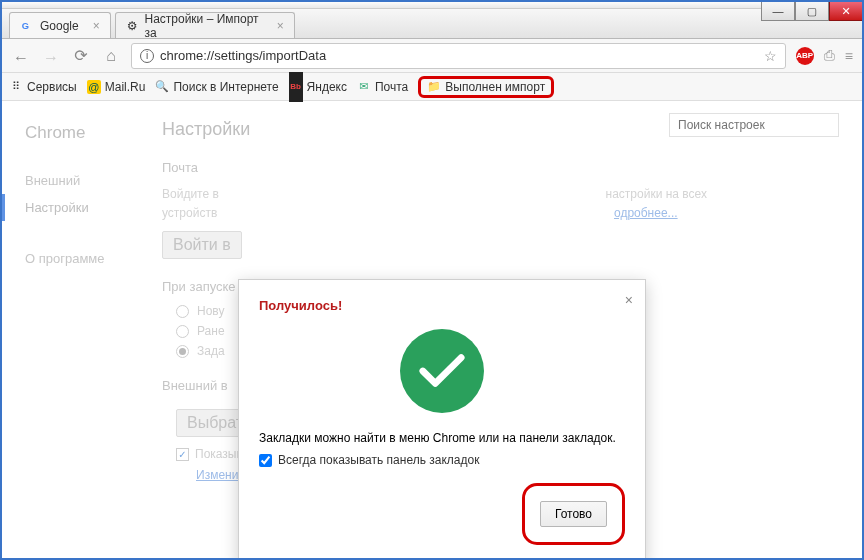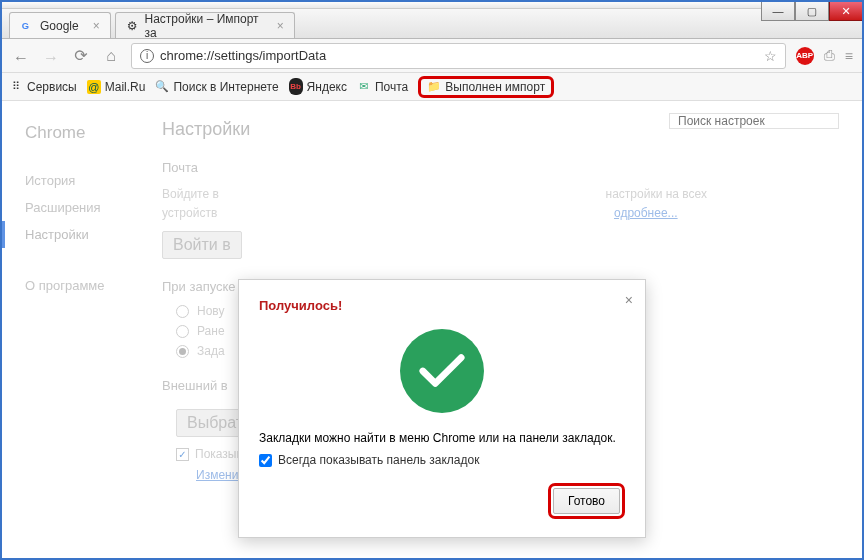--- a/index.html
+++ b/index.html
@@ -25,42 +25,42 @@
 .bkicon { width: 14px; height: 14px; display: inline-flex; align-items: center; justify-content: center; font-size: 11px; }
 .hili { border: 3px solid #d60000; border-radius: 6px; padding: 1px 6px; }
 .content { position: relative; display: flex; height: calc(560px - 8px - 30px - 34px - 28px); }
 .side { width: 155px; padding: 22px 0 0 24px; }
 .side h1 { font-size: 17px; font-weight: 400; color: #bfbfbf; margin-bottom: 24px; }
 .side ul { list-style: none; }
 .side li { font-size: 13px; color: #c7c7c7; padding: 6px 0; }
 .side li.sel { color: #bfbfbf; border-left: 4px solid #5f93e4; margin-left: -24px; padding-left: 20px; }
 .main { flex: 1; padding: 18px 24px 0 6px; }
 .main h1 { font-size: 18px; font-weight: 400; color: #bfbfbf; margin-bottom: 20px; }
-.srch { position: absolute; right: 24px; top: 12px; width: 170px; height: 16px; border: 1px solid #e1e1e1; font-size: 12px; padding: 0 8px; color: #bbb; }
+.srch { position: absolute; right: 24px; top: 12px; width: 170px; height: 24px; border: 1px solid #e1e1e1; font-size: 12px; padding: 0 8px; color: #bbb; }
 .sec { margin-bottom: 20px; }
 .sec h2 { font-size: 13px; color: #c6c6c6; font-weight: 400; margin-bottom: 10px; }
 .sec p { font-size: 12px; color: #d4d4d4; line-height: 1.6; }
 .sec a { color: #9ebce8; }
 .btn { border: 1px solid #ddd; background: #f1f1f1; color: #c4c4c4; font-size: 16px; padding: 4px 10px; border-radius: 2px; }
 .radio { display: flex; align-items: center; gap: 8px; font-size: 12px; color: #d0d0d0; margin: 6px 0 6px 14px; }
 .radio .r { width: 13px; height: 13px; border: 1px solid #cfcfcf; border-radius: 50%; display: inline-flex; align-items: center; justify-content: center; }
 .radio.sel .r::after { content: ""; width: 7px; height: 7px; border-radius: 50%; background: #bbb; }
 .chk { width: 13px; height: 13px; border: 1px solid #cfcfcf; display: inline-flex; align-items: center; justify-content: center; font-size: 10px; color: #7aa8e0; margin-right: 6px; }
 .modal-ov { position: absolute; left: 0; top: 0; right: 0; bottom: 0; }
 .modal { position: absolute; left: 237px; top: 178px; width: 408px; background: #fff; border: 1px solid #cfcfcf; box-shadow: 0 4px 16px rgba(0,0,0,.2); padding: 18px 20px; }
 .modal h3 { font-size: 14px; font-weight: 400; color: #333; margin-bottom: 14px; }
 .modal .close { position: absolute; right: 12px; top: 12px; color: #888; font-size: 14px; cursor: pointer; }
 .modal h4 { font-size: 13px; font-weight: 700; color: #b91c1c; margin-bottom: 16px; }
 .check-circle { width: 84px; height: 84px; border-radius: 50%; background: #2aa05c; margin: 8px auto 18px; display: flex; align-items: center; justify-content: center; }
 .check-circle svg { width: 48px; height: 40px; }
 .modal p { font-size: 12px; color: #000000; margin-bottom: 8px; }
 .modal label { font-size: 12px; color: #333; display: flex; align-items: flex-end; }
 .modal label input { margin-right: 6px; }
 .modal .foot { display: flex; justify-content: flex-end; margin-top: 16px; }
-.done-hl { border: 3px solid #d60000; border-radius: 7px; padding: 2px; display: inline-block; }
+.done-hl { border: 3px solid #d60000; border-radius: 15px; padding: 15px; display: inline-block; }
 .done { border: 1px solid #b6b6b6; background: linear-gradient(#f7f7f7,#ececec); font-size: 12px; padding: 5px 14px; border-radius: 2px; cursor: pointer; }
 .shadow-border { position: absolute; inset: 0; pointer-events: none; border: 1px solid #3a74c8; }
 </style>
 </head>
 <body>
 
 <div class="titlebar"></div>
 <div class="winbtns">
   <div class="winbtn">—</div>
   <div class="winbtn">▢</div>
@@ -106,42 +106,41 @@
     </div>
   <div class="bk">
       <span class="bkicon" style="background:#ffcd00;color:#055;border-radius:2px;width:14px;height:14px">@</span>
       <span>Mail.Ru</span>
     </div>
   <div class="bk">
       <span class="bkicon" style="color:#e8a02e">🔍</span>
       <span>Поиск в Интернете</span>
     </div>
   <div class="bk">
-      <span class="bkicon" style="background:#222;color:#e44;border-radius:6px;font-size:8px;width:14px;height:17px;font-weight:bold">Bb</span>
+      <span class="bkicon" style="background:#222;color:#e44;border-radius:0;font-size:8px;width:14px;height:30px;font-weight:bold">Bb</span>
       <span>Яндекс</span>
     </div>
   <div class="bk">
       <span class="bkicon" style="color:#3a7">✉</span>
       <span>Почта</span>
     </div>
   <div class="hili">
     <div class="bk">
         <span class="bkicon" style="color:#e8c25a">📁</span>
         <span>Выполнен импорт</span>
       </div>
   </div>
 </div>
 
 <div class="content">
   <input class="srch" placeholder="Поиск настроек" style="">
   <div class="side">
     <h1>Chrome</h1>
     <ul>
-      <li>История</li>
-      <li>Расширения</li>
+      <li>Внешний</li>
       <li class="sel">Настройки</li>
     </ul>
     <ul style="margin-top:24px">
         <li>О программе</li>
       </ul>
   </div>
 
   <div class="main">
     <h1>Настройки</h1>
 

